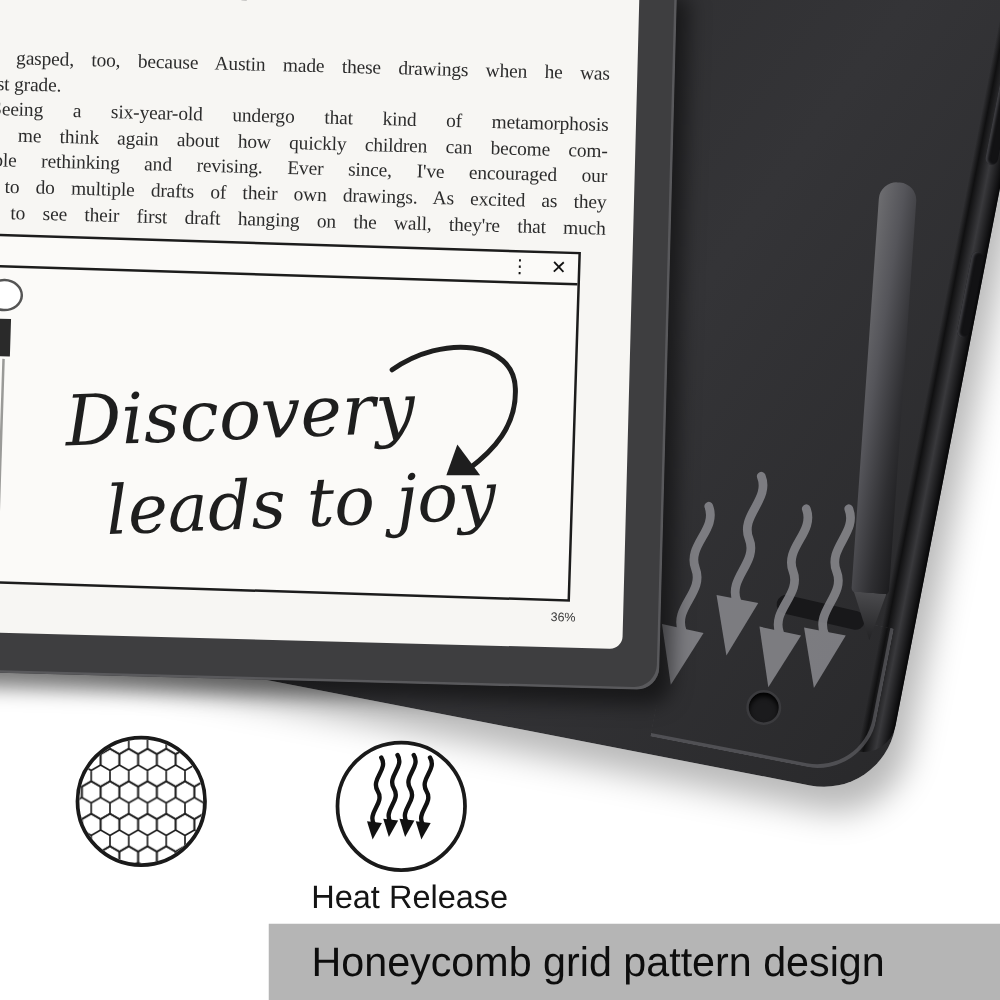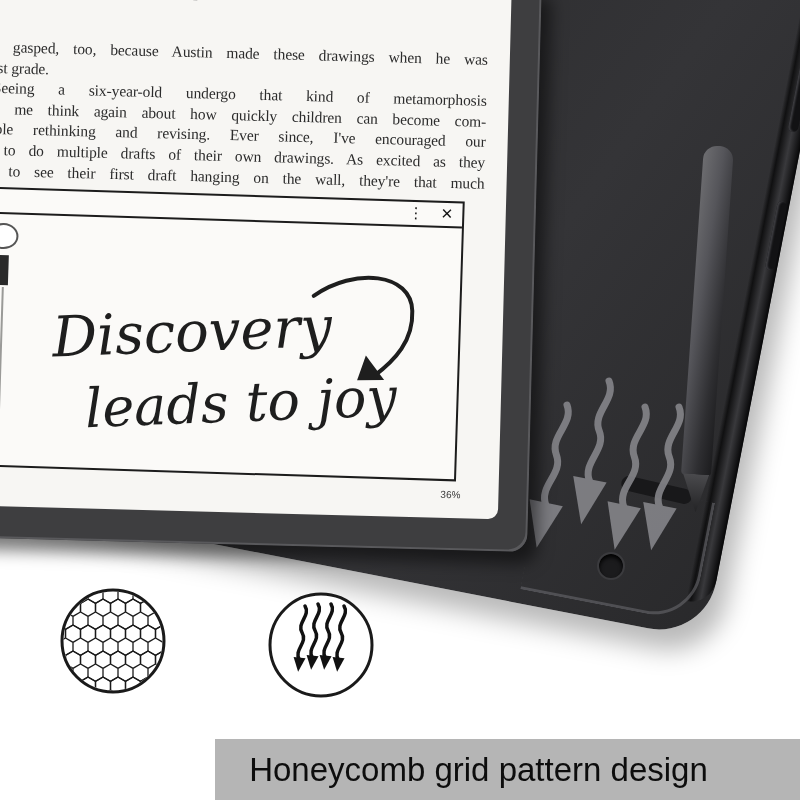--- a/index.html
+++ b/index.html
@@ -182,16 +182,17 @@
         <path d="M0,0 C7,9 -7,18 0,27 C7,36 -7,45 0,54" fill="none" stroke="#111" stroke-width="3.5" stroke-linecap="round"></path>
         <polygon points="-6,52 6,52 0,66" fill="#111"></polygon>
       </g>
     </defs>
     <circle cx="55" cy="55" r="51" fill="#ffffff" stroke="#1a1a1a" stroke-width="3"></circle>
     <use href="#hw" transform="translate(39,16) rotate(6)"></use>
     <use href="#hw" transform="translate(52,14) rotate(6)"></use>
     <use href="#hw" transform="translate(65,14) rotate(6)"></use>
     <use href="#hw" transform="translate(78,16) rotate(6)"></use>
   </svg>
+  <div class="feat-label label2">Heat Release</div>
 
   <div class="banner">Honeycomb grid pattern design</div>
 
 </div>
 
 </body></html>

